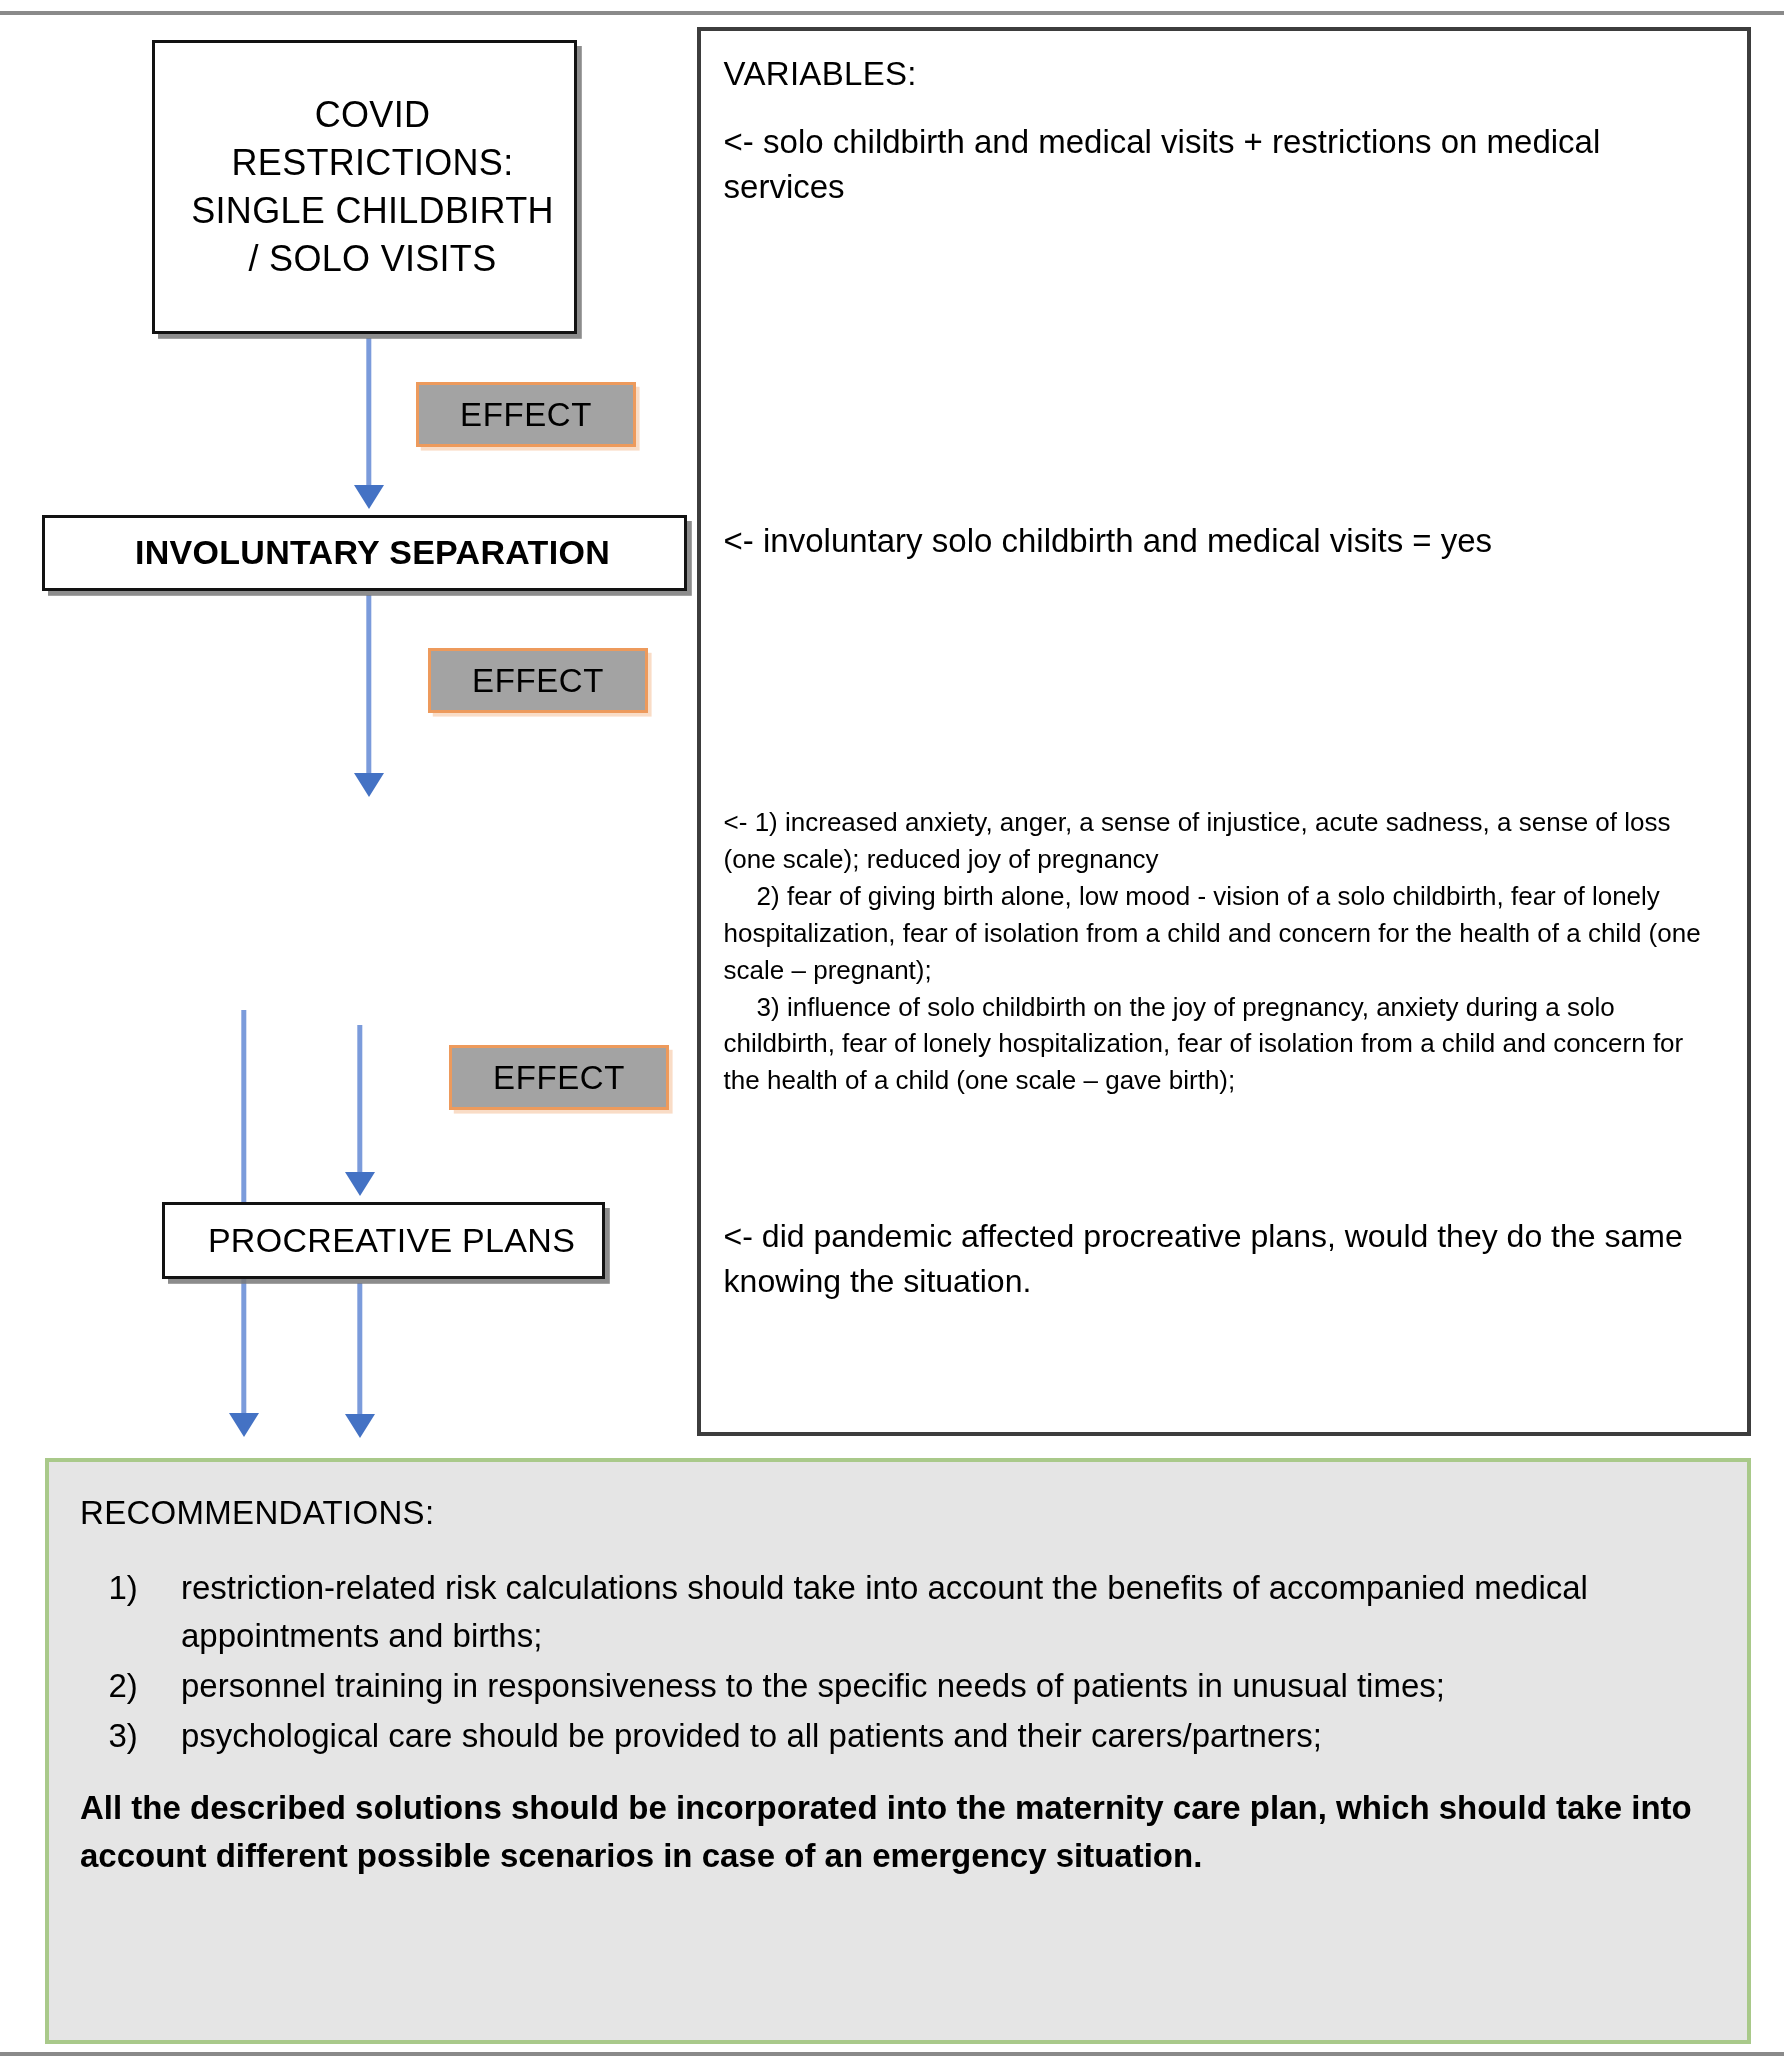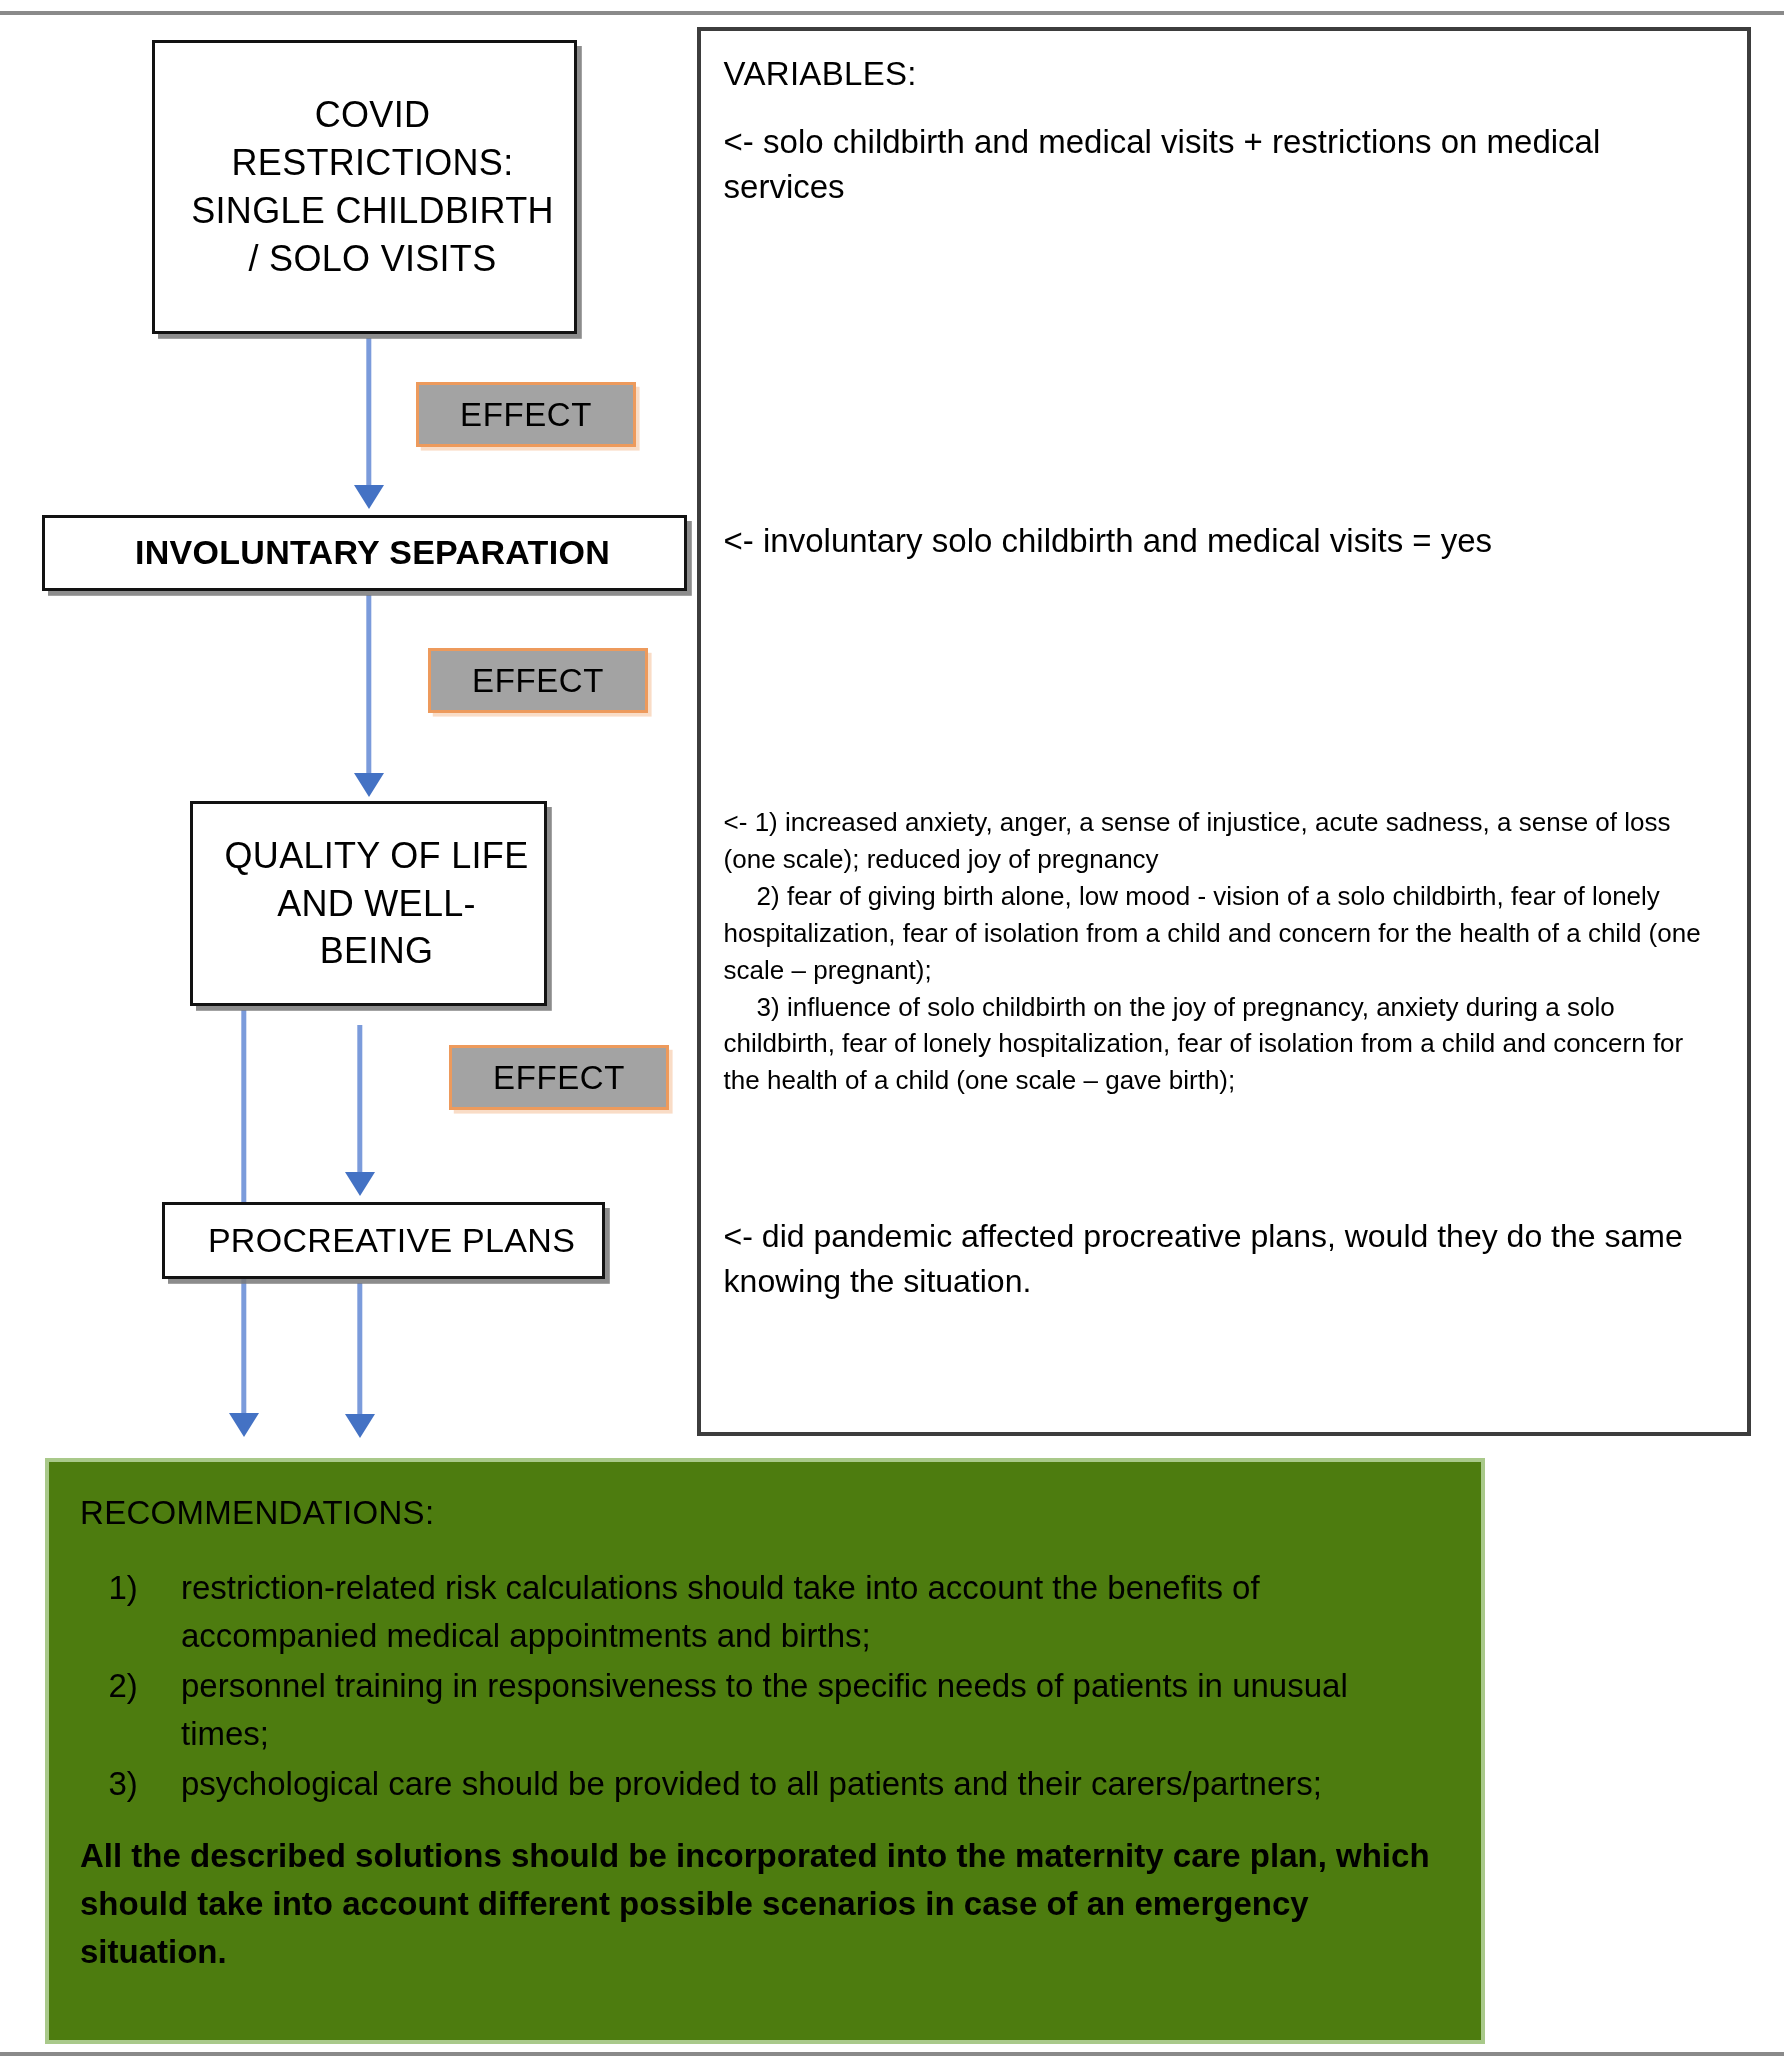--- a/index.html
+++ b/index.html
@@ -165,23 +165,23 @@
     left:22.6px; top:1183px;
     width:987px;
     font-size:32px;
     line-height:1.4;
   }
 
   
   #recommendations-panel{
     position:absolute;
     left:45px; top:1458px;
-    width:1440px; height:586px;
+    width:1706px; height:586px;
     box-sizing:border-box;
-    background:#4d7c0f;
+    background:#e5e5e5;
     border:4.8px solid #A9C98A;
     z-index:3;
     padding:26px 46px 0 31px;
   }
   #rec-title{
     font-size:33px;
     letter-spacing:0.3px;
     margin:6px 0 0 0;
   }
   #rec-list{
@@ -235,23 +235,20 @@
 
   <div class="arrow" id="arrow-2">
     <div class="shaft"></div>
     <div class="head"></div>
   </div>
 
   <div class="effectbox" id="effect-2">
     <span>EFFECT</span>
   </div>
 
-  <div class="flowbox" id="box-quality">
-    <span class="txt">QUALITY OF LIFE<br>AND WELL-<br>BEING</span>
-  </div>
 
   <div class="arrow" id="arrow-left-long">
     <div class="shaft"></div>
     <div class="head"></div>
   </div>
 
   <div class="arrow" id="arrow-right-upper">
     <div class="shaft"></div>
     <div class="head"></div>
   </div>

